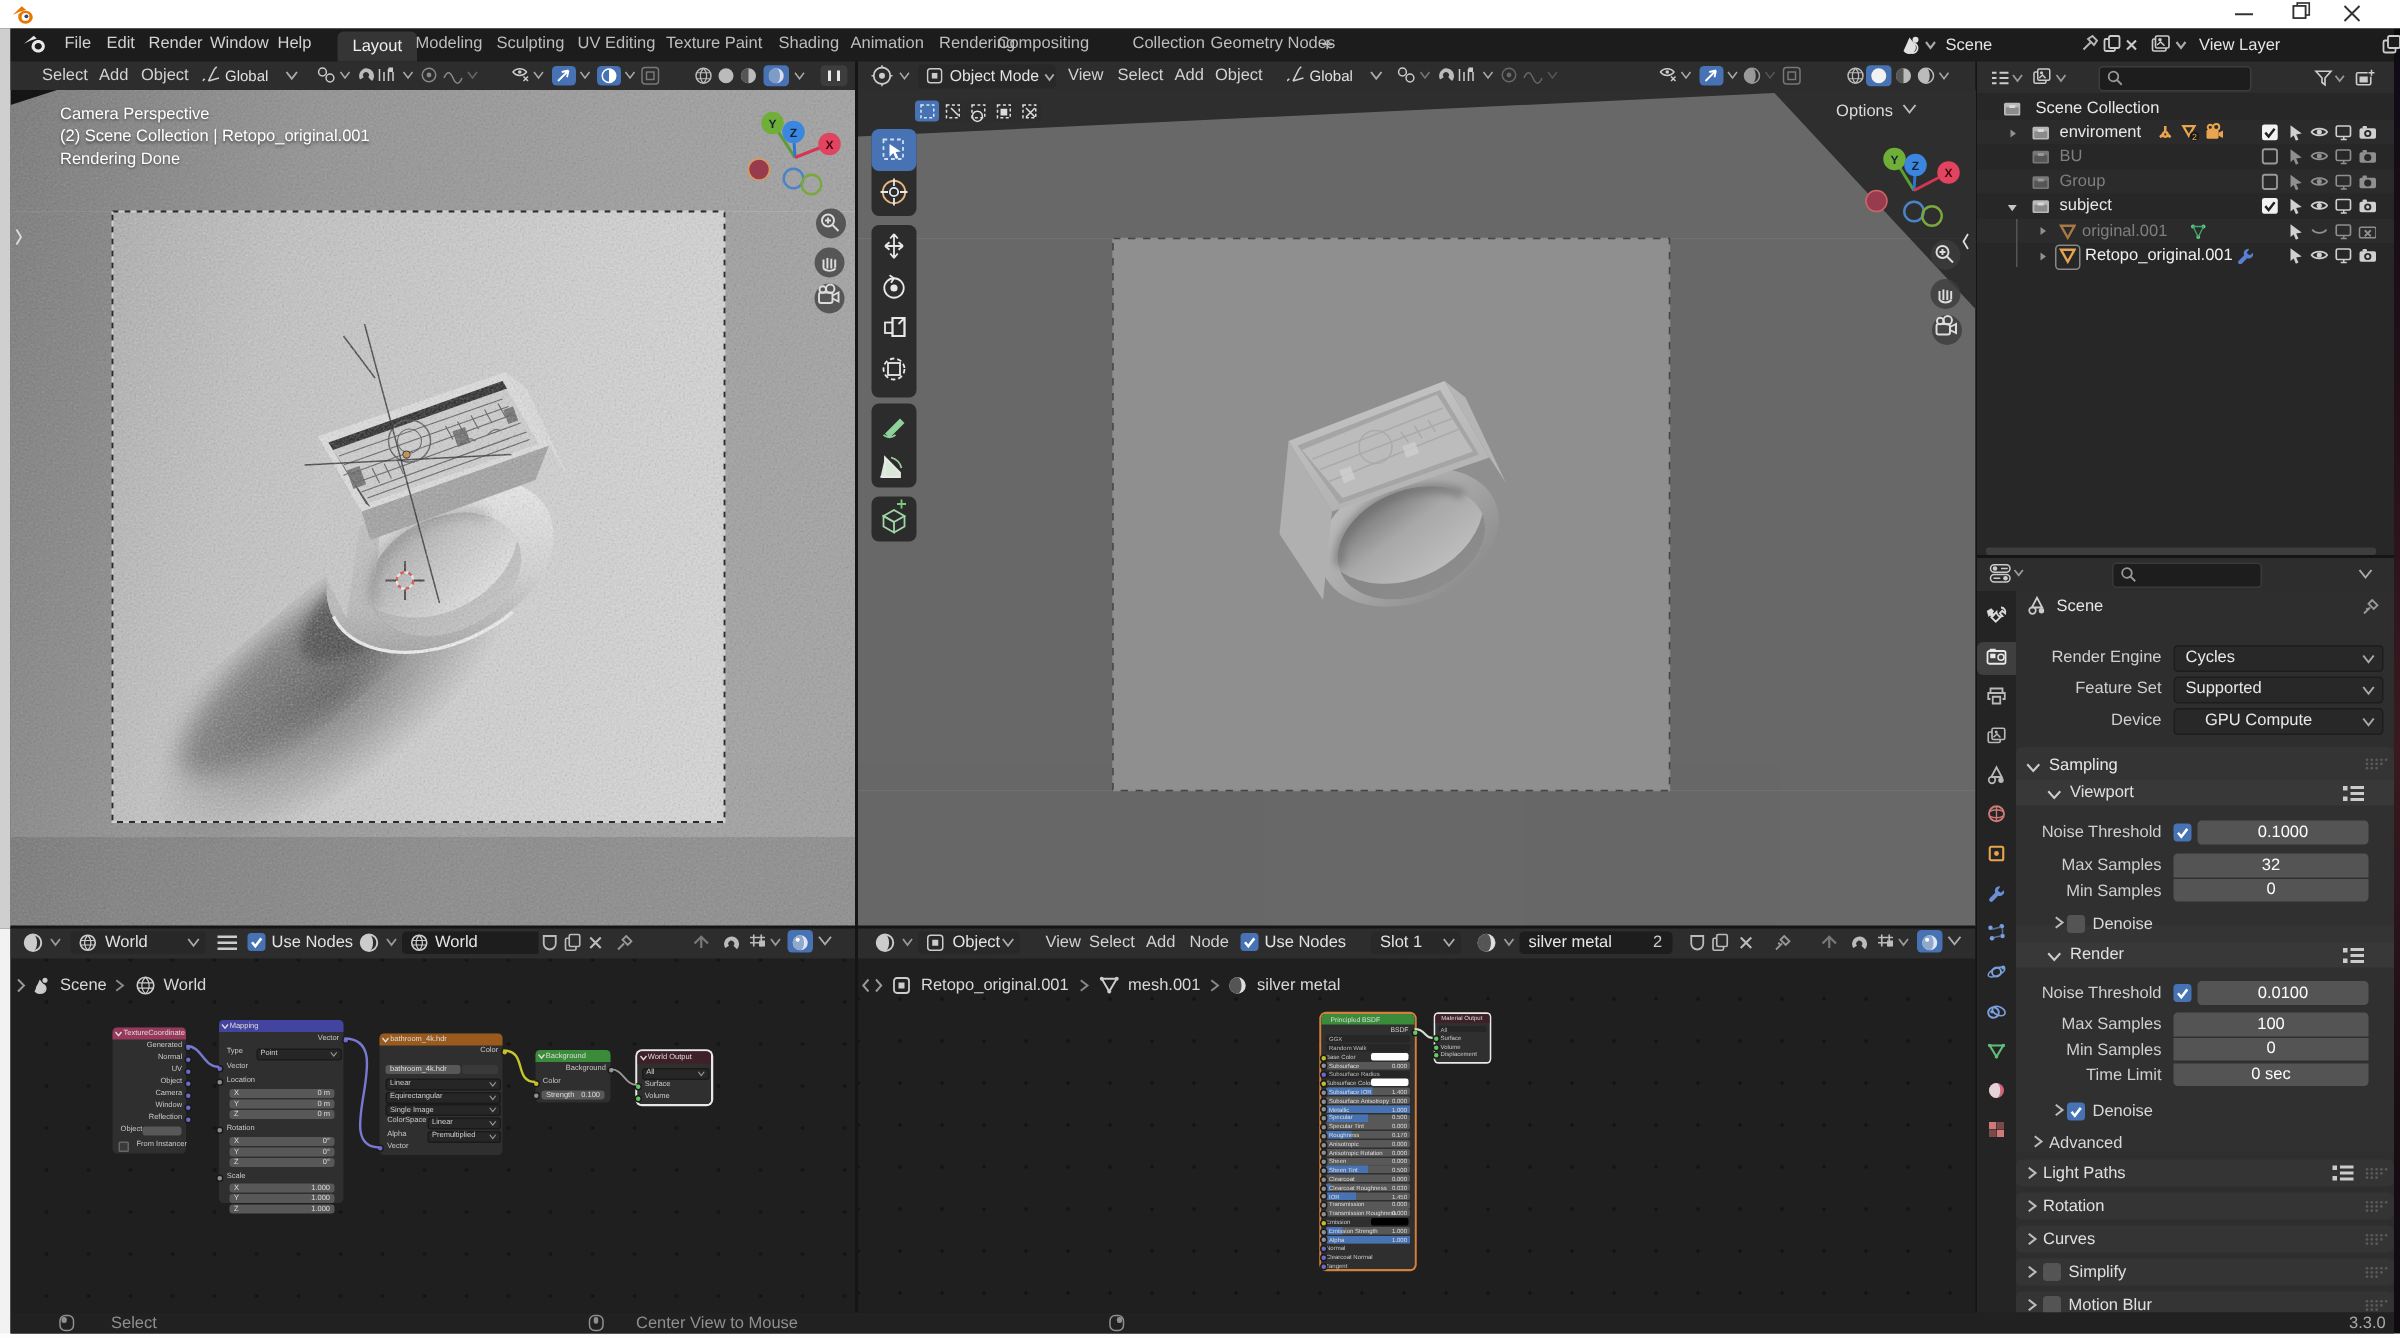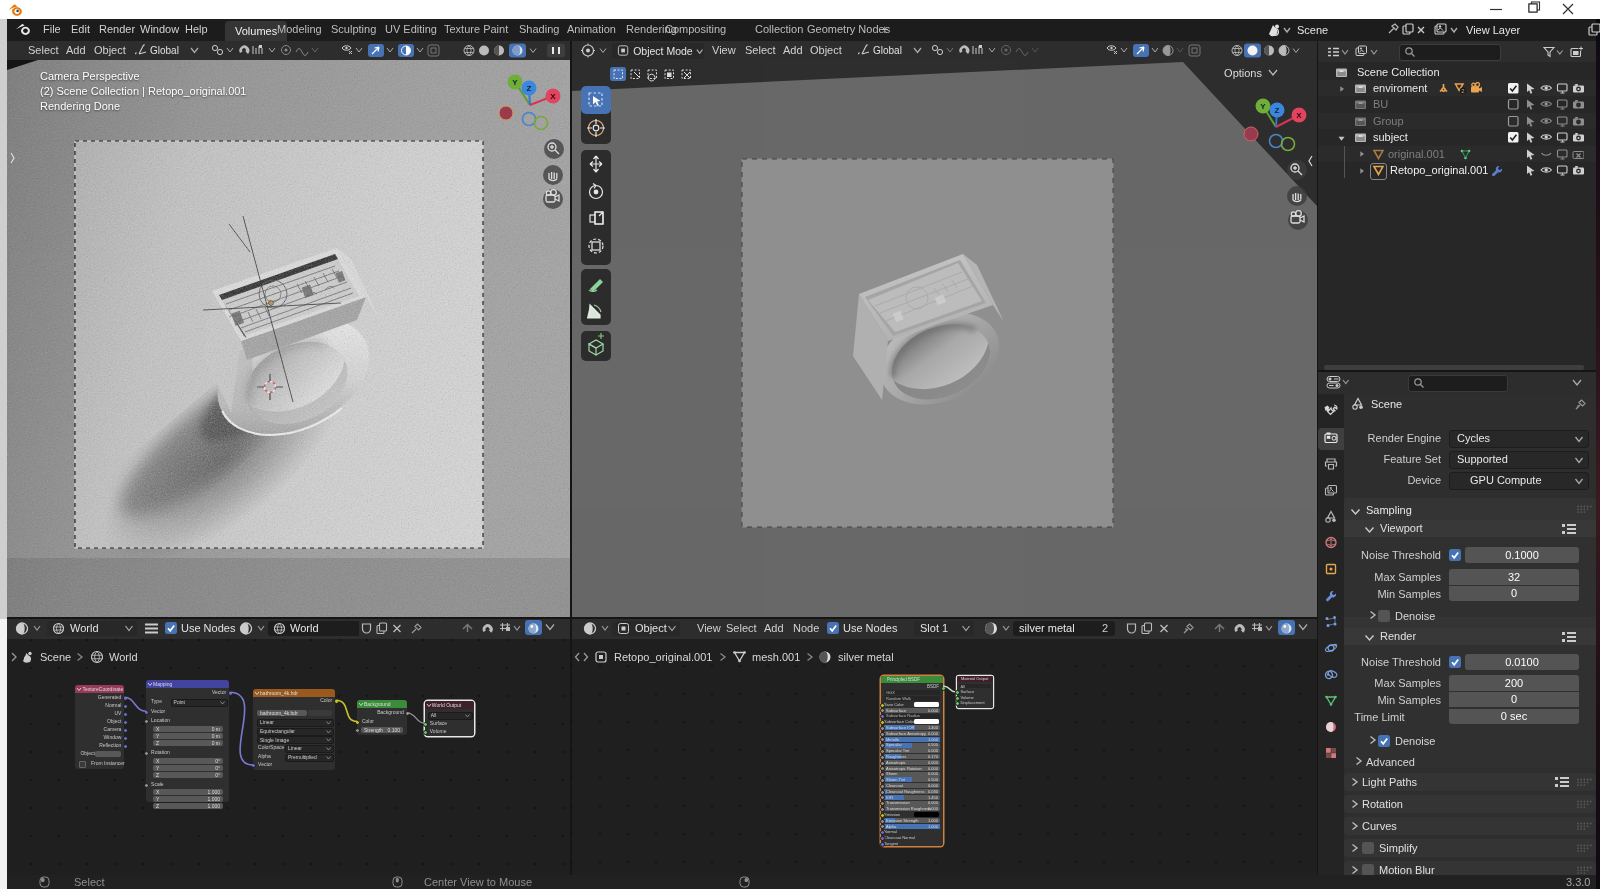--- a/index.html
+++ b/index.html
@@ -40,21 +40,21 @@
 <div class="abs" style="left:7px;top:19px;width:1589px;height:22px;background:#1c1c1c;">
  <svg class="abs" style="left:8px;top:3px" width="17" height="15" viewBox="0 0 17 15">
   <path d="M10.5 4.7 c-2.4 0 -4.4 1.8 -4.4 4.1 0 2.3 2 4.2 4.4 4.2 2.4 0 4.4-1.9 4.4-4.2 0-2.3-2-4.1-4.4-4.1z M10.5 6.6 c1.3 0 2.4 1 2.4 2.2 0 1.2-1.1 2.2-2.4 2.2-1.3 0-2.4-1-2.4-2.2 0-1.2 1.1-2.2 2.4-2.2z" fill="#e8e8e8"></path>
   <path d="M1 7.2 L7.5 1.8 L9.5 3.6 L5 5.2 Z M6.2 8.8 L9 6 L6.2 10.8 Z" fill="#e8e8e8"></path>
  </svg>
  <div class="abs menu" style="left:36px;top:4px;">File</div>
  <div class="abs menu" style="left:64px;top:4px;">Edit</div>
  <div class="abs menu" style="left:92px;top:4px;">Render</div>
  <div class="abs menu" style="left:133px;top:4px;">Window</div>
  <div class="abs menu" style="left:178px;top:4px;">Help</div>
- <div class="abs" style="left:218px;top:2px;height:20px;background:#353535;border-radius:4px 4px 0 0;padding:0 10px;line-height:20px;color:#f0f0f0;">Volumes</div>
+ <div class="abs" style="left:218px;top:2px;height:20px;background:#353535;border-radius:4px 4px 0 0;padding:0 10px;line-height:20px;color:#f0f0f0;">Layout</div>
  <div class="abs menu" style="left:270px;top:4px;color:#bdbdbd;">Modeling</div>
  <div class="abs menu" style="left:324px;top:4px;color:#bdbdbd;text-align:right;">Sculpting</div>
  <div class="abs menu" style="left:378px;top:4px;color:#bdbdbd;">UV Editing</div>
  <div class="abs menu" style="left:437px;top:4px;color:#bdbdbd;">Texture Paint</div>
  <div class="abs menu" style="left:512px;top:4px;color:#bdbdbd;">Shading</div>
  <div class="abs menu" style="left:560px;top:4px;color:#bdbdbd;">Animation</div>
  <div class="abs menu" style="left:619px;top:4px;color:#bdbdbd;">Rendering</div>
  <div class="abs menu" style="left:658px;top:4px;color:#bdbdbd;">Compositing</div>
  <div class="abs menu" style="left:748px;top:4px;color:#bdbdbd;">Collection</div>
  <div class="abs menu" style="left:800px;top:4px;color:#bdbdbd;">Geometry Nodes</div>
@@ -913,25 +913,25 @@
 <div class="abs" style="left:26px;top:274px;width:252px;height:123px;background:#303030;"></div>
 <div style="color:#cfcfcf;text-align:right;position:absolute;left:0;top:285px;width:123px;">Noise Threshold</div>
 <div class="abs" style="left:131px;top:284.5px;width:12px;height:12px;background:#4772b3;border-radius:2.5px;"></div>
     <svg class="abs" style="left:131px;top:284.5px" width="12" height="12" viewBox="0 0 12 12">
       <path d="M3 6.2 l2.2 2.6 4-5.2" stroke="#fff" stroke-width="1.7" fill="none"></path>
     </svg>
 <div class="abs" style="left:147px;top:283px;width:114px;height:15.5px;background:#545454;border-radius:3px;"></div>
     <div class="abs" style="left:147px;top:284.5px;width:114px;text-align:center;color:#fcfcfc;">0.0100</div>
 <div style="color:#cfcfcf;text-align:right;position:absolute;left:0;top:306px;width:123px;">Max Samples</div>
 <div class="abs" style="left:131px;top:304px;width:130px;height:15.5px;background:#545454;border-radius:3px 3px 0 0;"></div>
-    <div class="abs" style="left:131px;top:305.5px;width:130px;text-align:center;color:#fcfcfc;">200</div>
+    <div class="abs" style="left:131px;top:305.5px;width:130px;text-align:center;color:#fcfcfc;">100</div>
 <div style="color:#cfcfcf;text-align:right;position:absolute;left:0;top:323px;width:123px;">Min Samples</div>
 <div class="abs" style="left:131px;top:320.8px;width:130px;height:15.5px;background:#545454;border-radius:0;"></div>
     <div class="abs" style="left:131px;top:322.3px;width:130px;text-align:center;color:#fcfcfc;">0</div>
-<div style="color:#cfcfcf;text-align:center;position:absolute;left:0;top:340px;width:123px;">Time Limit</div>
+<div style="color:#cfcfcf;text-align:right;position:absolute;left:0;top:340px;width:123px;">Time Limit</div>
 <div class="abs" style="left:131px;top:337.6px;width:130px;height:15.5px;background:#545454;border-radius:0 0 3px 3px;"></div>
     <div class="abs" style="left:131px;top:339.1px;width:130px;text-align:center;color:#fcfcfc;">0 sec</div>
 <svg class="abs" style="left:50px;top:364px" width="9" height="10" viewBox="0 0 9 10">
       <path d="M2.5 1.5 L7 5 L2.5 8.5" stroke="#bbb" fill="none" stroke-width="1.4"></path>
     </svg>
 <div class="abs" style="left:60px;top:363.5px;width:12px;height:12px;background:#4772b3;border-radius:2.5px;"></div>
     <svg class="abs" style="left:60px;top:363.5px" width="12" height="12" viewBox="0 0 12 12">
       <path d="M3 6.2 l2.2 2.6 4-5.2" stroke="#fff" stroke-width="1.7" fill="none"></path>
     </svg>
 <div class="abs" style="left:77px;top:364px;color:#d8d8d8;">Denoise</div>

